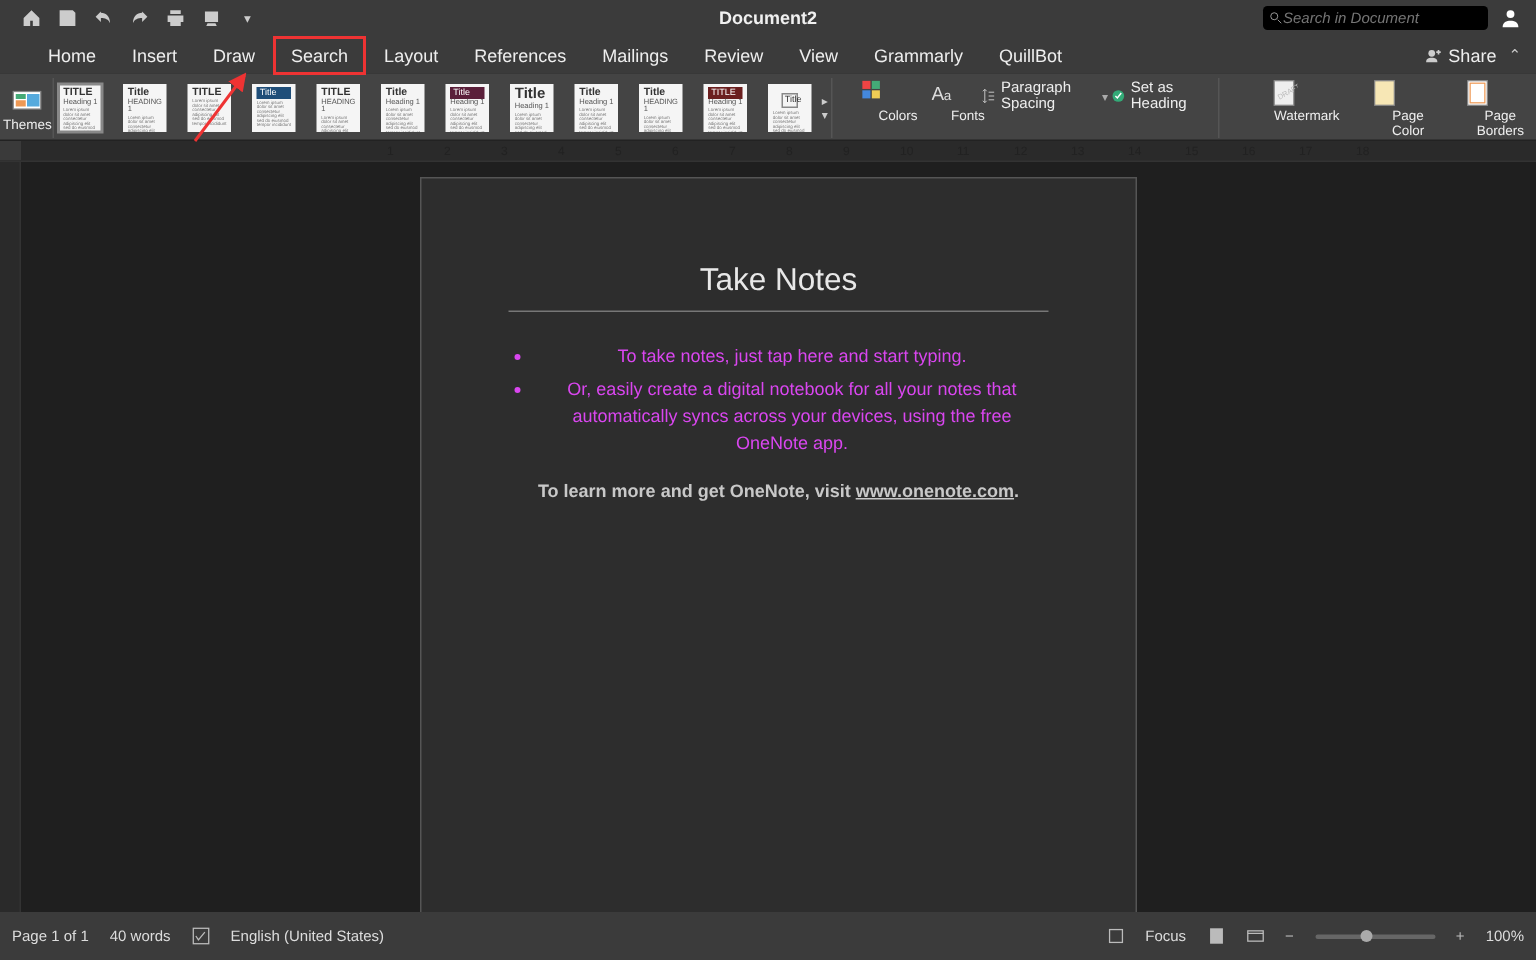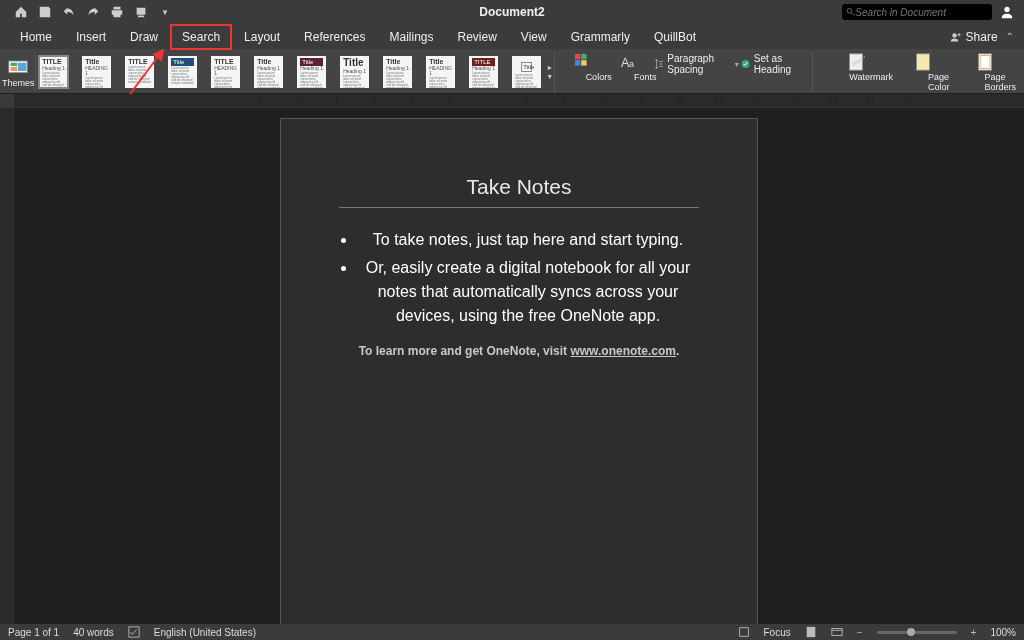--- a/index.html
+++ b/index.html
@@ -7,62 +7,62 @@
   
   .titlebar { height:24px; background:#3b3b3b; display:flex; align-items:center; position:relative; }
   .titlebar-left { display:flex; align-items:center; gap:10px; padding-left:14px; }
   .titlebar-left .ico { width:14px; height:14px; display:flex; align-items:center; justify-content:center; color:#ccc; }
   .titlebar .doctitle { position:absolute; left:50%; transform:translateX(-50%); font-weight:600; font-size:12px; color:#f0f0f0; }
   .titlebar-right { margin-left:auto; display:flex; align-items:center; gap:8px; padding-right:10px; }
   .search-box { background:#000000; border-radius:3px; height:16px; width:150px; display:flex; align-items:center; padding:0 4px; }
   .search-box input { background:transparent; border:none; outline:none; color:#aaa; font-size:10px; font-style:italic; width:100%; }
   .user-ico { width:14px; height:14px; color:#fff; }
   
-  .ribtabs { height:25px; background:#3b3b3b; display:flex; align-items:center; padding-left:8px; position:relative; }
+  .ribtabs { height:25px; background:#3b3b3b; display:flex; align-items:center; padding-left:20px; position:relative; }
   .ribtabs .tab { padding:4px 10px; font-size:12px; color:#eee; cursor:pointer; border:2px solid transparent; }
   .ribtabs .tab.highlighted { border:2px solid #e33; }
   .share-area { margin-left:auto; display:flex; align-items:center; gap:4px; padding-right:10px; font-size:12px; color:#eee;justify-content:flex-end; }
   .share-ico { width:12px; height:12px; }
   .chev-up { font-size:10px; color:#ccc; margin-left:4px; }
   
   .ribbon { height:45px; background:#444; display:flex; align-items:center; padding: 2px 2px 0 2px; border-bottom: 1px solid #222; }
   .themes-btn { width:44px; display:flex; flex-direction:column; align-items:center; justify-content:center; gap:2px; height:100%; }
   .themes-ico { width:20px; height:20px; }
   .themes-btn span { font-size:9px; color:#eee; }
   .sep { width:1px; height:40px; background:#555; }
   .gallery { display:flex; gap:14px; padding:3px 4px; align-items:center; overflow:hidden; }
   .thumb { width:50px; height:32px; background:#f5f5f5; padding:2px 3px; font-size:6px; color:#333; line-height:1; overflow:hidden; cursor:pointer; position:relative; }
   .thumb.selected { outline:2px solid #888; outline-offset:-1px; }
   .thumb .tt { font-weight:bold; font-size:7px; display:block; margin-bottom:1px; }
   .thumb .hd { font-size:5px; display:block; color:#555; }
   .thumb .bd { font-size:3px; color:#777; line-height:1; display:block; margin-top:1px; }
   .gallery-more { width:14px; height:32px; display:flex; flex-direction:column; align-items:center; justify-content:center; color:#ccc; font-size:8px; gap:4px; }
   .rb-group { display:flex; align-items:flex-start; gap:4px; height:100%; padding:2px 6px 0; }
   .rb-btn { display:flex; flex-direction:column; align-items:center; gap:2px; min-width:32px; }
-  .rb-btn .lbl { font-size:9px; color:#eee; text-align:left; line-height:1.1;margin-left:31px; }
+  .rb-btn .lbl { font-size:9px; color:#eee; text-align:center; line-height:1.1;margin-left:31px; }
   .rb-btn svg { width:18px; height:18px; }
   .rb-stack { display:flex; flex-direction:row; gap:2px; font-size:10px; color:#eee; justify-content:center; }
   .rb-stack .row { display:flex; align-items:center; gap:4px; }
   .rb-stack svg { width:12px; height:12px; }
   
   .ruler-h { height:14px; background:#2a2a2a; position:relative; display:flex; align-items:center; overflow:hidden; border-bottom:1px solid #333; }
   .ruler-margin { height:100%; background:#3a3a3a; }
   .tick { position:absolute; font-size:8px; color:#222; top:2px; }
   
   .doc-area { position:absolute; top:108px; bottom:16px; left:0; right:0; background:#1f1f1f; display:flex; overflow:hidden;text-align:center; }
   .ruler-v { width:14px; background:#2a2a2a; border-right:1px solid #333; }
   .canvas { flex:1; display:flex; justify-content:center; overflow:auto; padding-top:10px; }
   .page { width:478px; height:620px; background:#2d2d2d; border:1px solid #555; padding:56px 58px; }
   .page h1 { font-size:21px; font-weight:400; color:#e8e8e8; border-bottom:1px solid #777; padding-bottom:8px; margin-bottom:20px; }
   .page ul { list-style:disc; padding-left:18px; margin-bottom:16px; }
-  .page li { font-size:16px; color:#ffffff; line-height:1.5; margin-bottom:4px; }
+  .page li { font-size:12px; color:#d946ef; line-height:1.5; margin-bottom:4px; }
   .page p { font-size:12px; color:#c8c8c8; }
   .page a { color:#c8c8c8; text-decoration:underline; }
   
-  .statusbar { position:absolute; bottom:0; left:0; right:0; height:16px; background:#3b3b3b; display:flex; align-items:center; font-size:10px; color:#ddd; padding:0 8px; gap:14px; }
+  .statusbar { position:absolute; bottom:0; left:0; right:0; height:16px; background:#3b3b3b; display:flex; align-items:center; font-size:10px; color:#ddd; padding:16px 8px; gap:14px; }
   .statusbar .spacer { flex:1; }
   .zoom-slider { width:80px; height:3px; background:#666; position:relative; border-radius:2px; }
   .zoom-slider .knob { position:absolute; width:8px; height:8px; background:#aaa; border-radius:50%; top:-3px; left:38%; }
   .vw-ico { width:12px; height:12px; fill:#bbb; }
   
   .arrow-annot { position:absolute; left:125px; top:46px; pointer-events:none; }
 </style>
 </head>
 <body>
 

